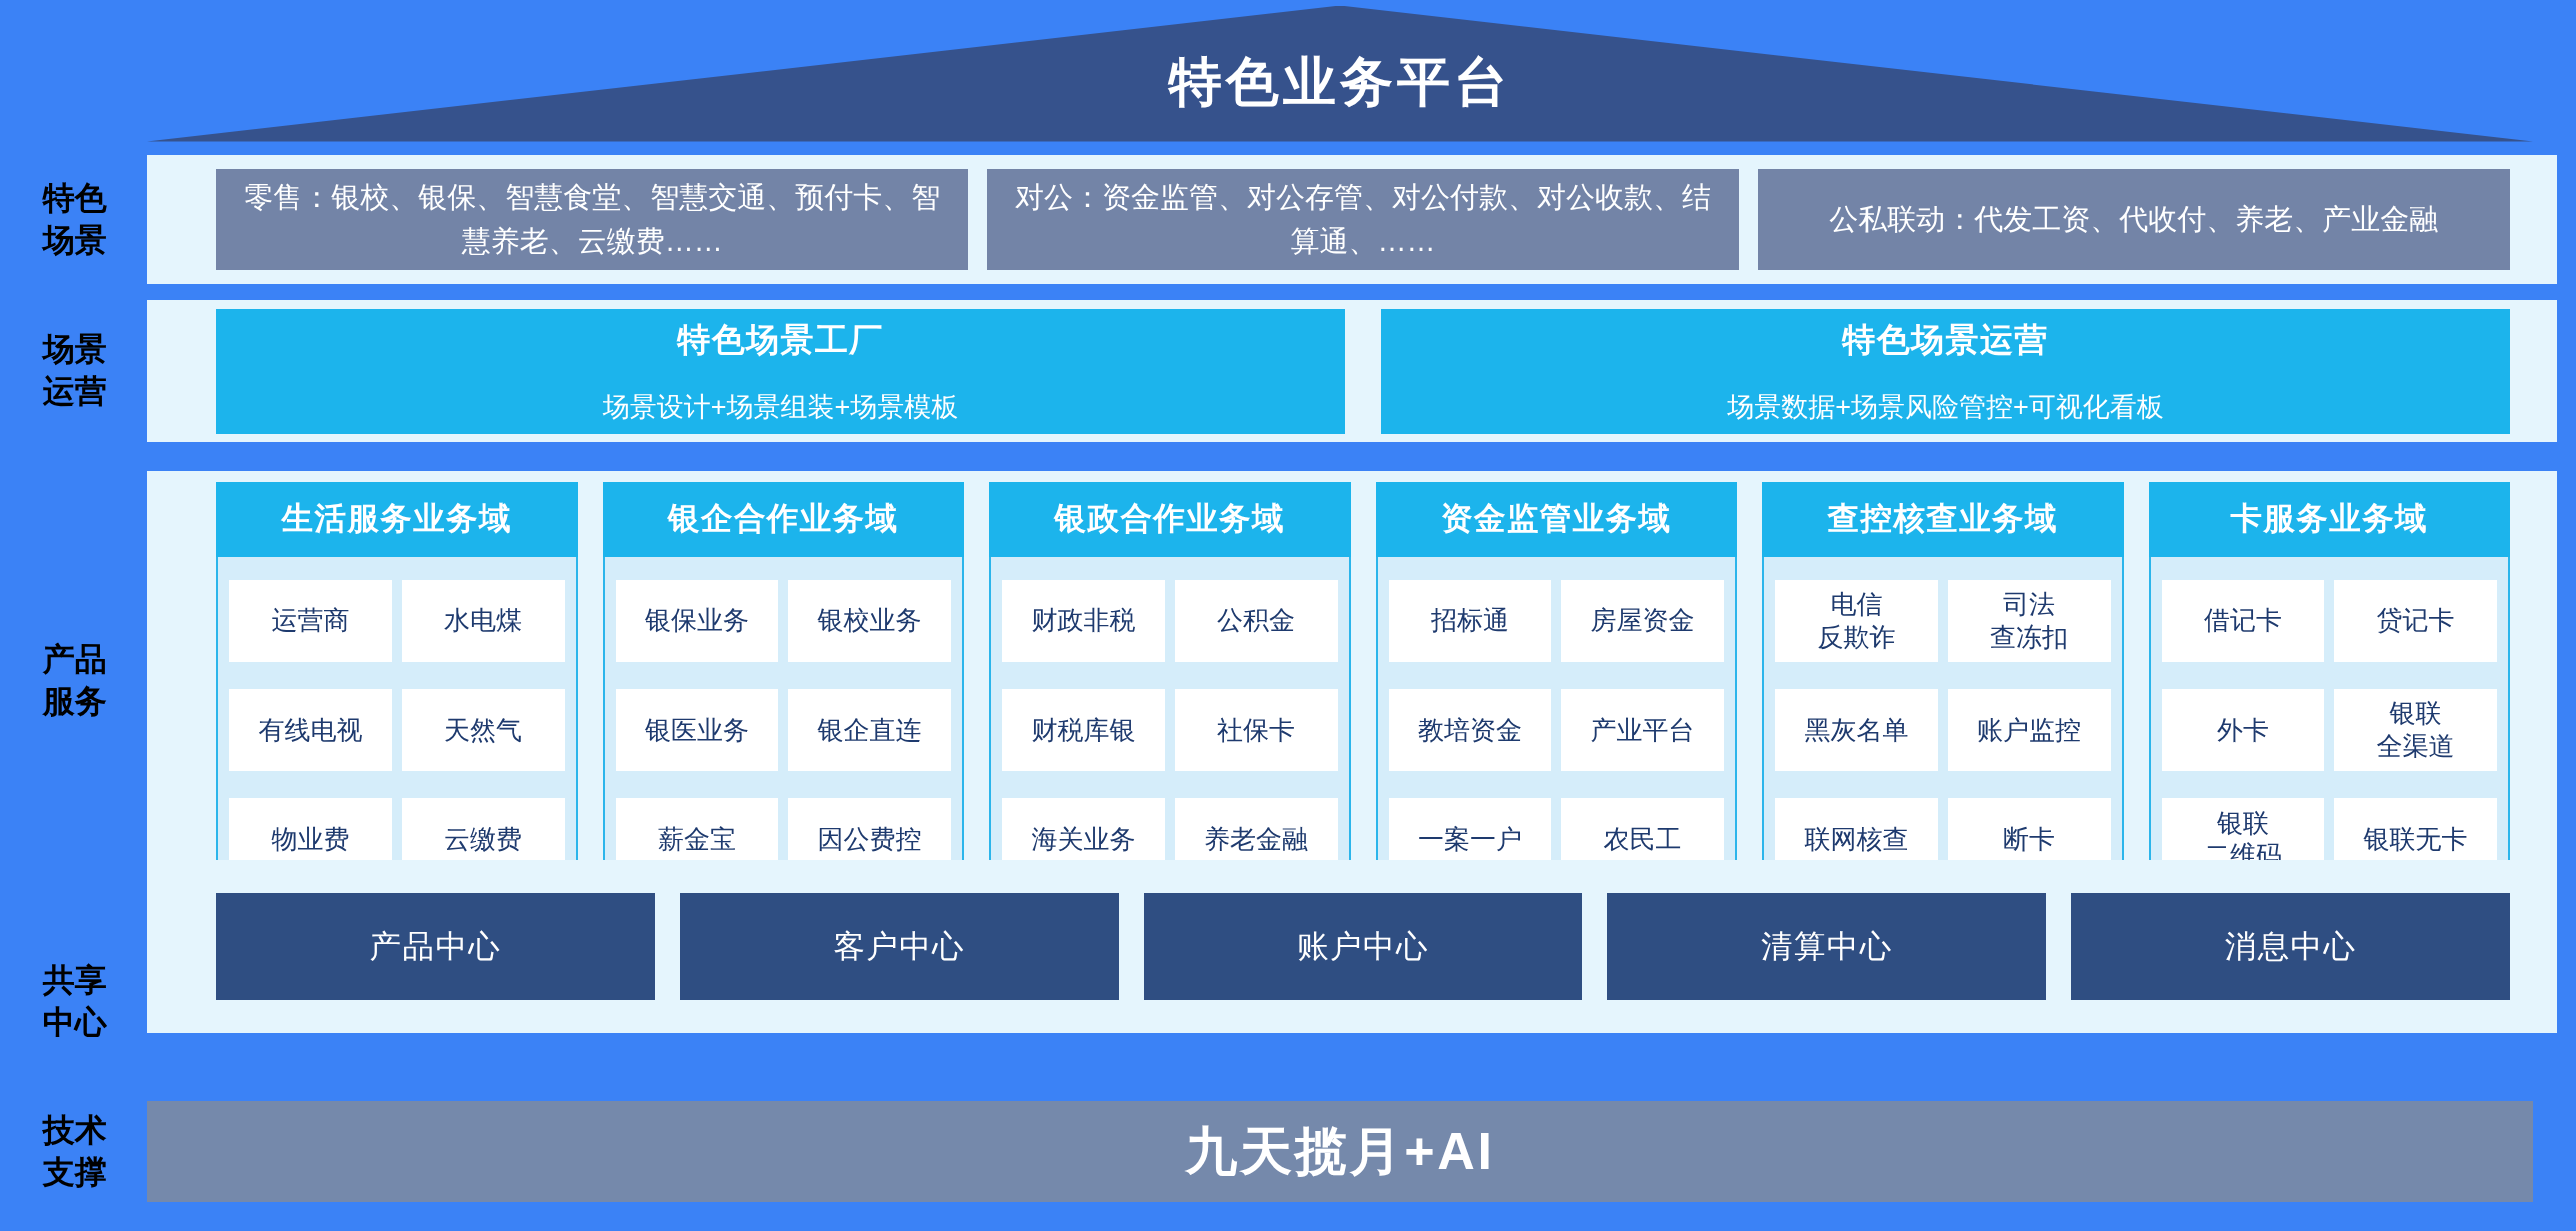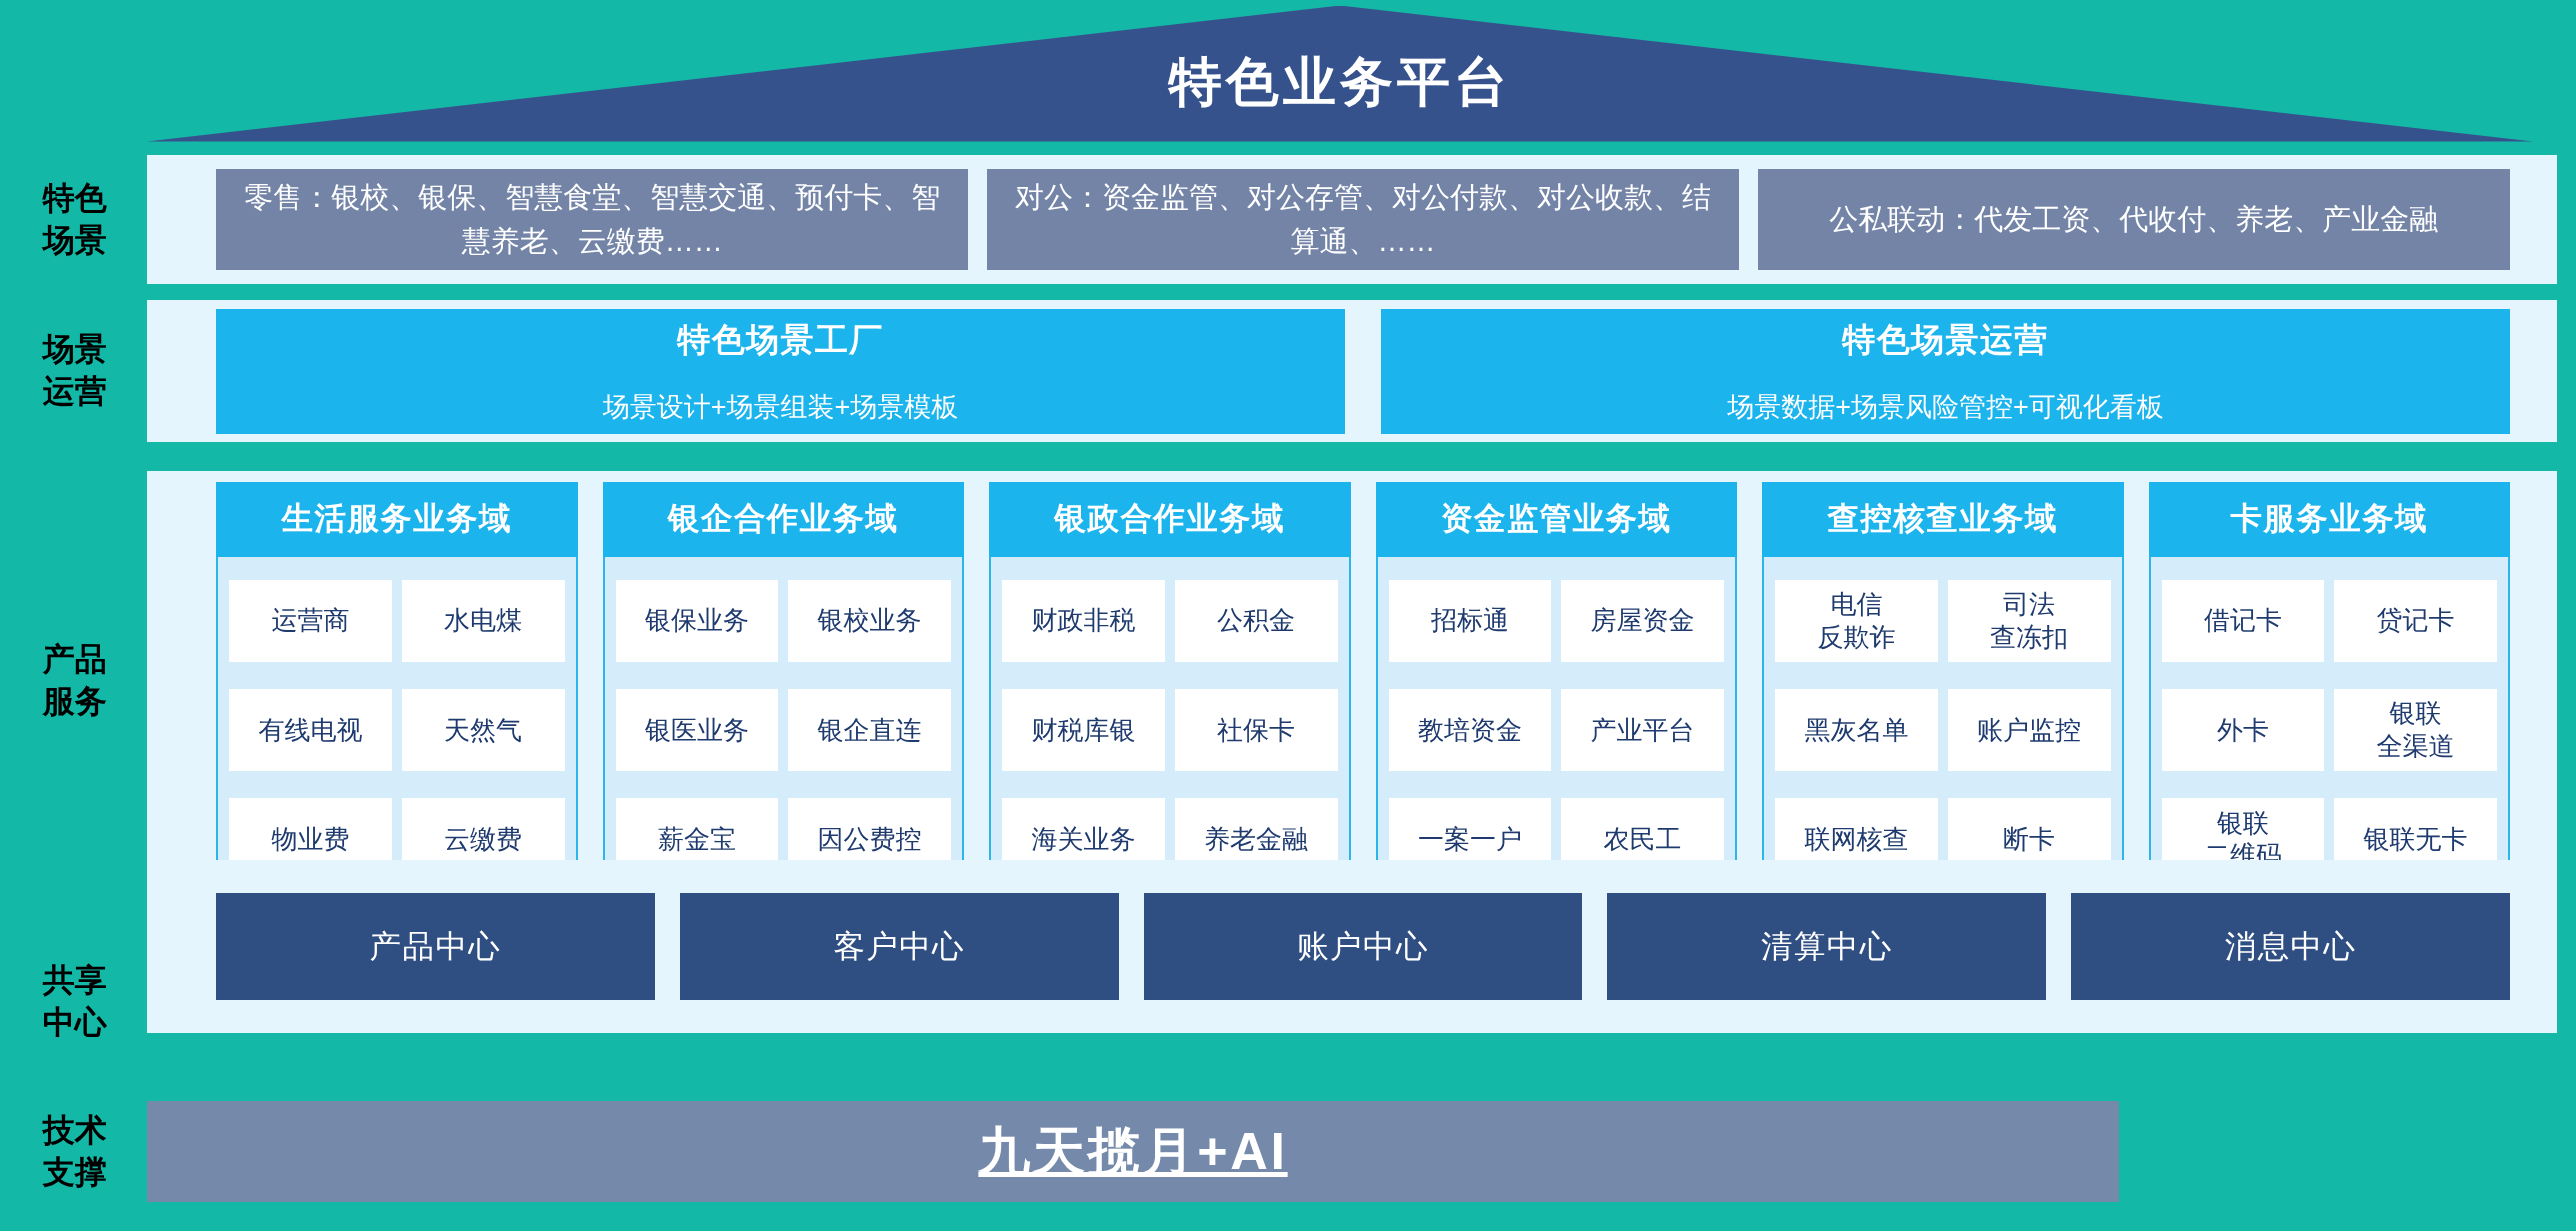--- a/index.html
+++ b/index.html
@@ -1,17 +1,17 @@
 <!DOCTYPE html>
 <html style="font-size:11px"><head>
 <meta charset="utf-8">
 <style>
   html, body { margin: 0; padding: 0; background: #ffffff; }
   body { font-family: "Liberation Sans", "DejaVu Sans", sans-serif; }
-  .canvas { position: relative; width: 2576px; height: 1232px; background: #14b8a6; overflow: hidden; }
+  .canvas { position: relative; width: 2576px; height: 1232px; background: #3b82f6; overflow: hidden; }
 
   
   .roof {
     position: absolute; left: 147px; top: 5.5px; width: 2386px; height: 136px;
     background: #36528C;
     clip-path: polygon(0 100%, 50% 0, 100% 100%);
     display: flex; align-items: flex-end; justify-content: center;
   }
   .roof-title {
     color: #ffffff; font-size: 53px; font-weight: bold; letter-spacing: 4.1px;
@@ -80,24 +80,24 @@
 
   
   .center-box {
     flex: 1; height: 107px; background: #2F4E82; color: #ffffff;
     font-size: 31.5px; letter-spacing: 1.4px;
     display: flex; align-items: center; justify-content: center;
   }
 
   
   .tech-bar {
-    position: absolute; left: 147px; top: 1101px; width: 1972px; height: 101px;
+    position: absolute; left: 147px; top: 1101px; width: 2386px; height: 101px;
     background: #7589AB; color: #ffffff;
     font-size: 52px; font-weight: bold; letter-spacing: 2.7px;
-    display: flex; align-items: center; justify-content: center; text-decoration: underline;
+    display: flex; align-items: center; justify-content: center;
   }
 </style>
 </head>
 <body>
 
 <div class="canvas">
 
   <div class="roof">
     <div class="roof-title">特色业务平台</div>
   </div>

